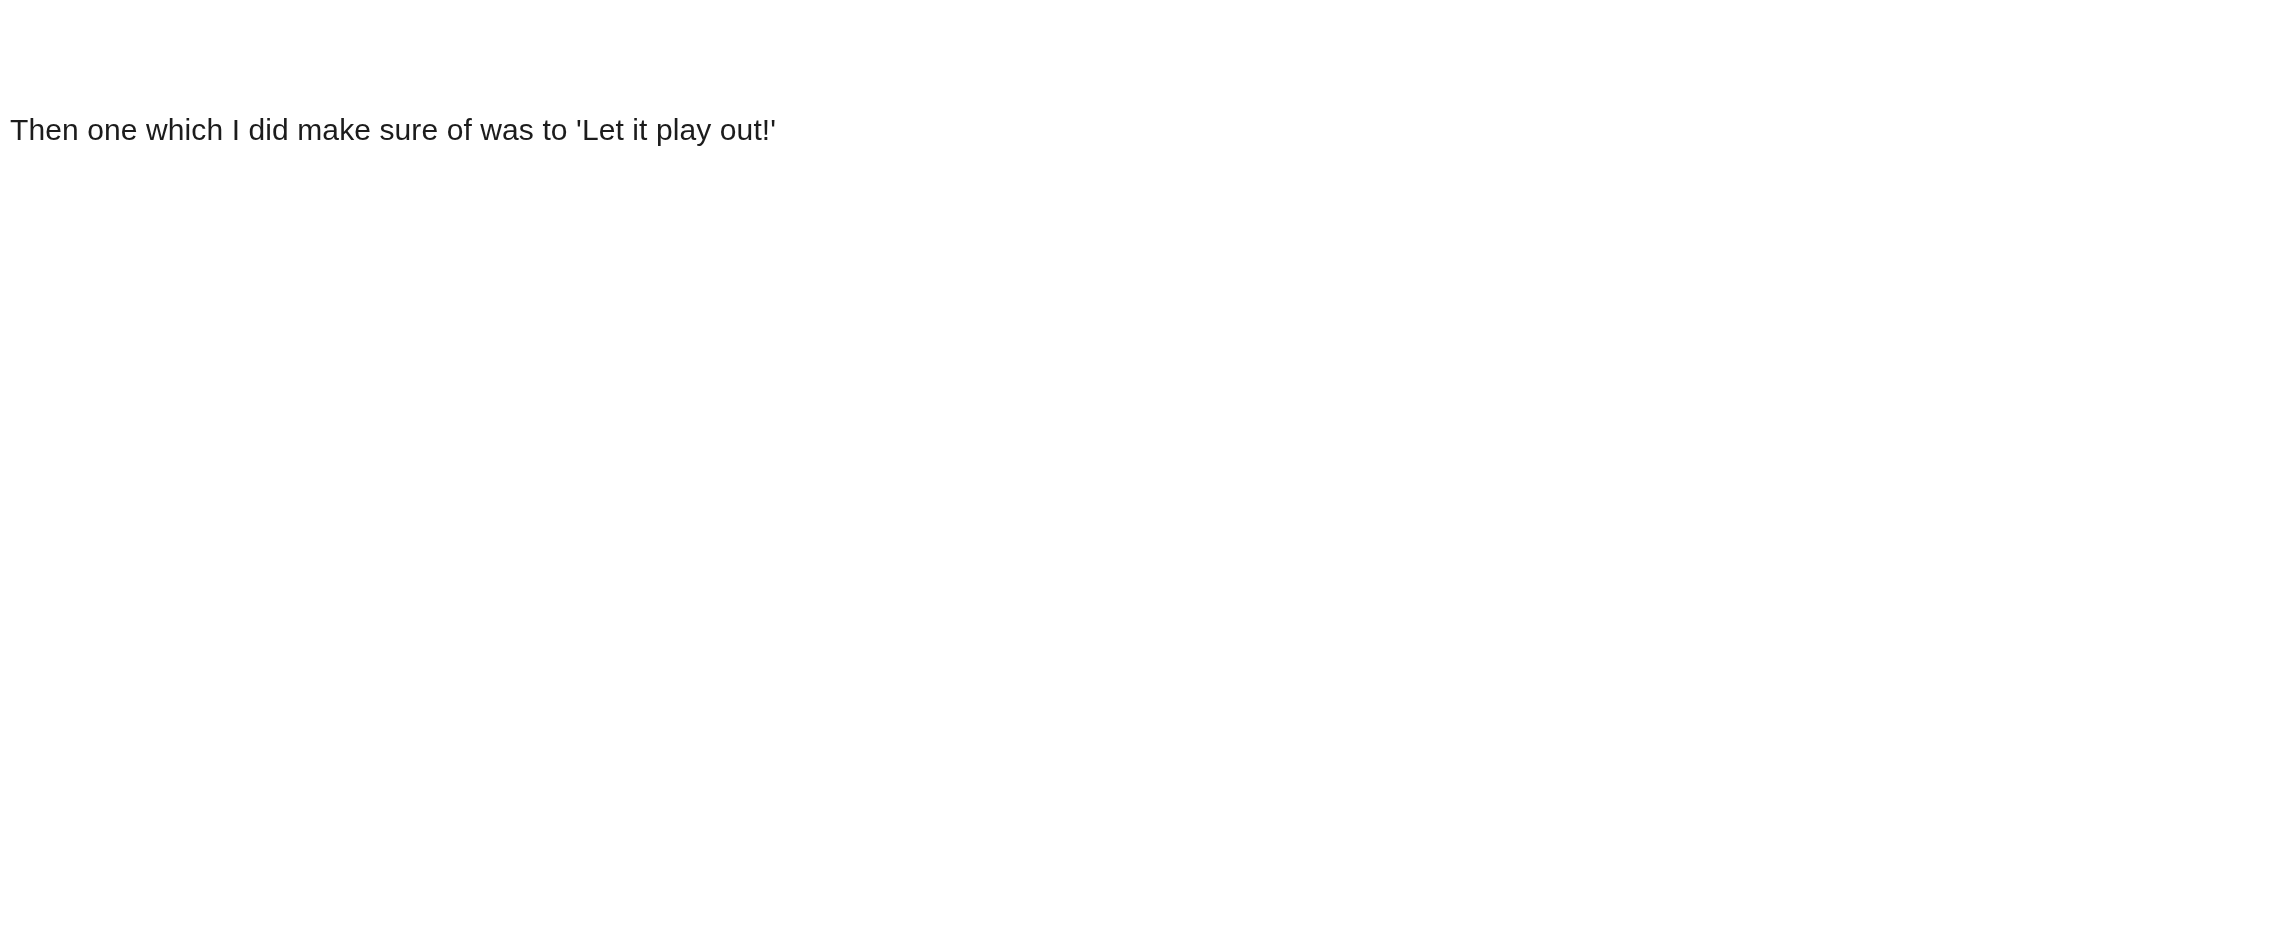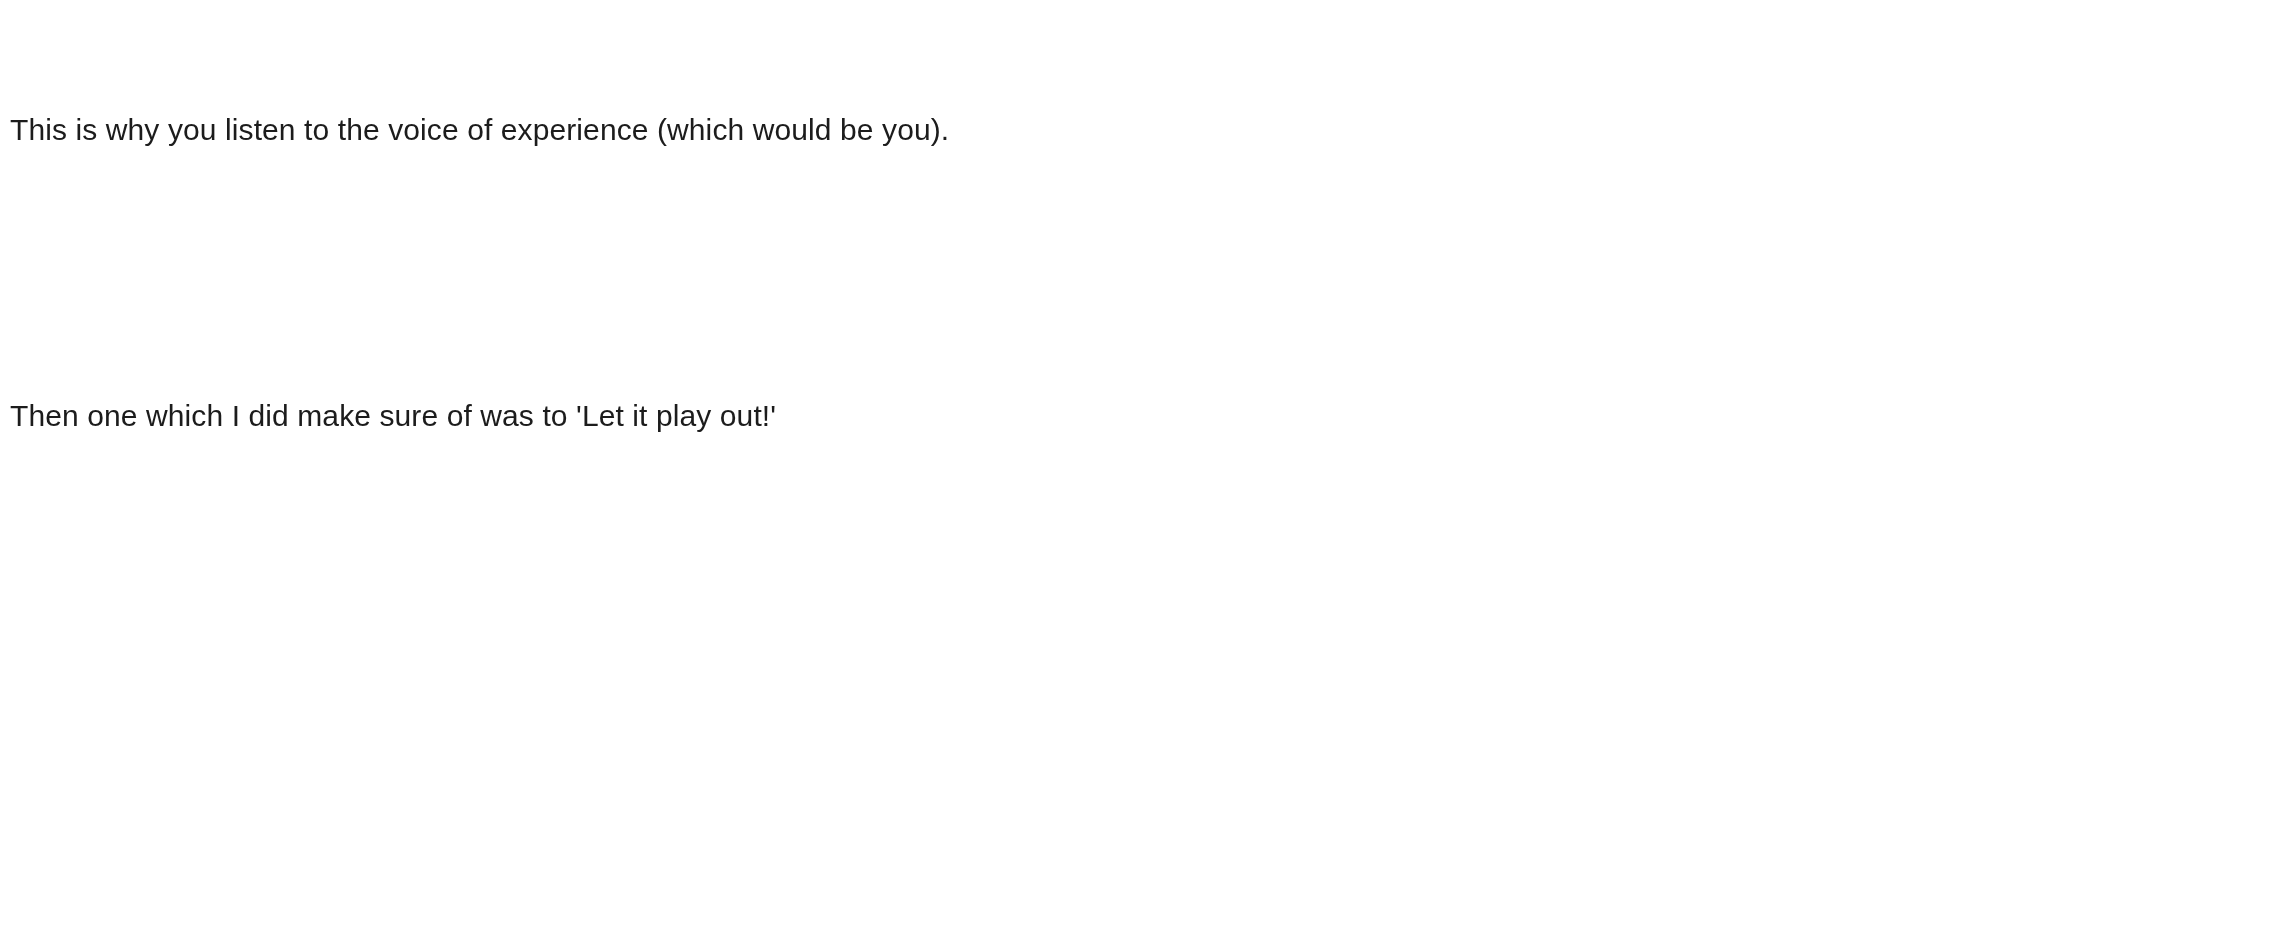--- a/index.html
+++ b/index.html
@@ -31,23 +31,20 @@
   }
   .para .line {
     display: block;
   }
 </style>
 </head>
 <body>
 
 <div class="testimonial">
 
-  <p class="para">
-    <span class="line">This is why you listen to the voice of experience (which would be you).</span>
-  </p>
 
 
   <p class="para">
     <span class="line">Then one which I did make sure of was to 'Let it play out!'</span>
   </p>
 
   <p class="para">
     
     
   </p>

